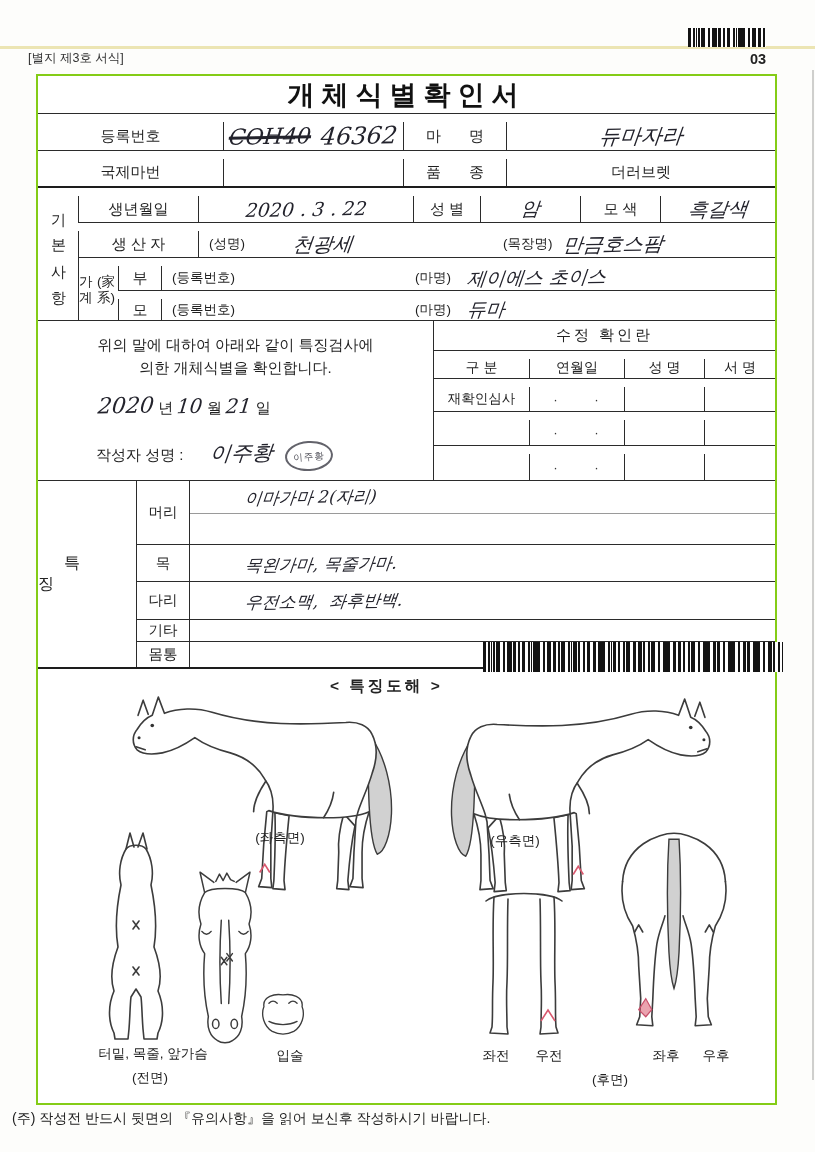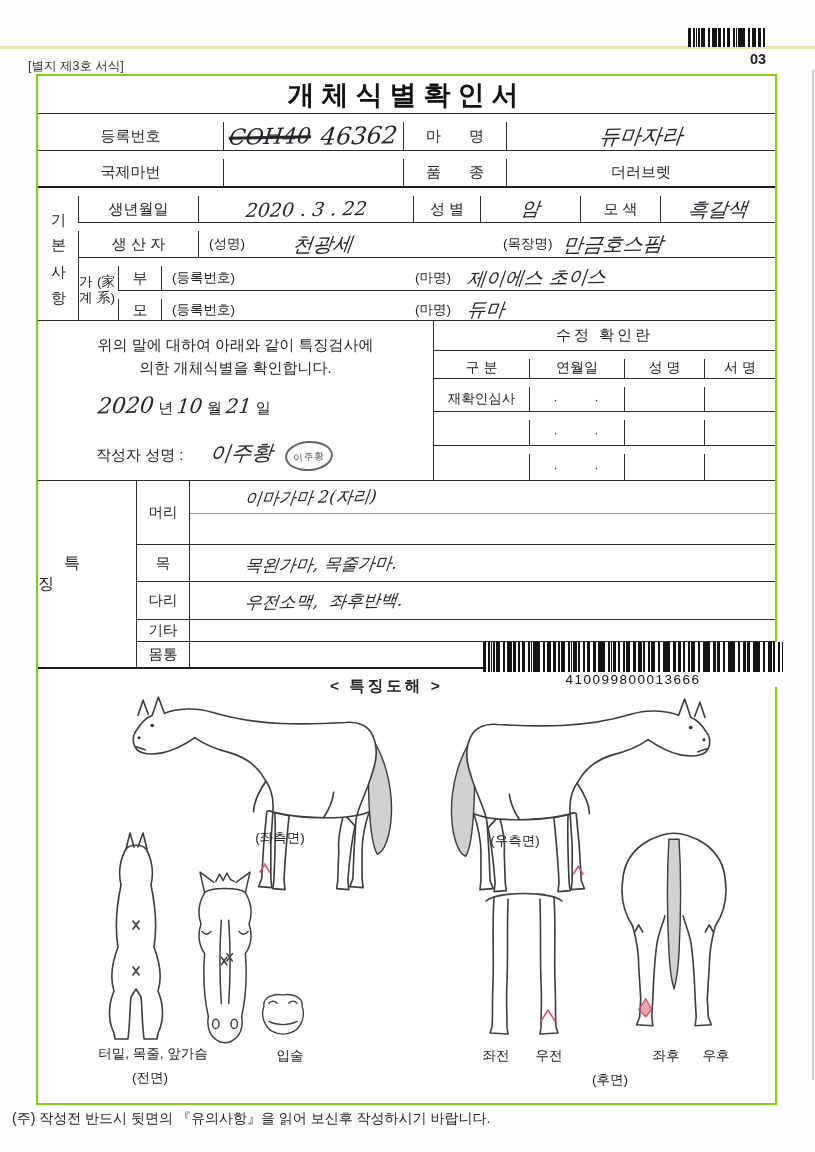--- a/index.html
+++ b/index.html
@@ -6,21 +6,21 @@
   body { background:#e9e9e9; }
   .page {
     position:relative; width:815px; height:1152px; margin:0 auto;
     background:#fdfdfb; overflow:hidden;
     font-family:"Liberation Sans","DejaVu Sans",sans-serif; color:#222;
   }
   .scanline { position:absolute; left:0; top:46px; width:815px; height:3px;
     background:rgba(222,210,120,.55); }
   .scan-edge { position:absolute; right:1px; top:70px; width:2px; height:1010px;
     background:rgba(120,120,120,.35); }
-  .corner-note { position:absolute; left:28px; top:58px; font-size:12.5px; color:#333; }
+  .corner-note { position:absolute; left:28px; top:50px; font-size:12.5px; color:#333; }
   .page-num { position:absolute; left:750px; top:51px; font-size:14.5px; font-weight:bold; color:#222; }
   .bars {
     background-image:
       repeating-linear-gradient(90deg,#141414 0 2px,transparent 2px 5px),
       repeating-linear-gradient(90deg,#141414 0 1px,transparent 1px 8px),
       repeating-linear-gradient(90deg,#141414 0 3px,transparent 3px 13px);
     background-color:#fff;
   }
   .small-barcode { position:absolute; left:688px; top:28px; width:78px; height:19px; }
 
@@ -263,21 +263,20 @@
             <span class="hw"></span>
           </div>
         </div>
       </div>
     </div>
 
     <div class="diagram diag">
       <span class="diag-title">&lt; 특징도해 &gt;</span>
       <div class="bigbar">
         <div class="bars"></div>
-        <div class="bigbar-num">410099800013666</div>
       </div>
 
       <svg style="left:20px;top:22px" width="375" height="220" viewBox="0 0 370 215">
         <path class="sk" d="M89,22 L84,8 L79,23"></path>
         <path class="skw" d="M214,119 C215,142 214,162 213,186 L212,194 L224,195 L223,186 C224,162 226,142 228,122 Z"></path>
         <path class="skw" d="M282,120 C278,134 276,146 277,158 L276,186 L275,194 L287,195 L286,186 C288,160 290,146 293,132 Z"></path>
         <path class="tailfill" d="M310,46 C322,64 330,92 329,120 C328,142 322,158 315,160 C310,152 308,132 307,112 C306,92 306,68 305,54 Z"></path>
         <path class="skw" d="M93,23 L99,5 L105,21 C118,16 136,15 152,20 C172,26 196,30 220,31 C244,32 266,31 284,30 C296,29 306,33 310,42 C315,52 315,66 310,80 C306,94 300,106 296,118 L294,126 L292,158 L291,184 L288,192 L301,193 L300,184 L300,158 C300,142 303,130 307,118 C300,121 285,124 265,124 C238,124 220,121 208,117 L206,118 L203,150 L201,184 L198,192 L211,193 L210,184 L210,150 L212,118 C213,106 210,94 204,86 C196,72 184,64 170,60 C154,56 142,50 135,45 C125,52 113,58 103,60 C92,62 83,61 78,57 C73,51 73,43 78,37 C83,29 88,25 93,23 Z"></path>
         <path class="sk" d="M262,124 C268,115 271,107 272,99 M205,88 C197,100 193,110 193,118 M77,54 L86,57"></path>
         <circle cx="93" cy="33" r="1.8" fill="#333"></circle>

